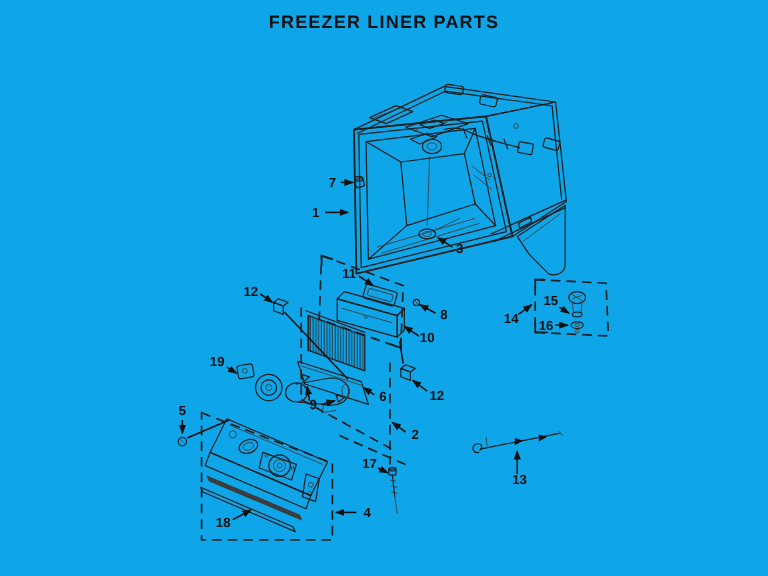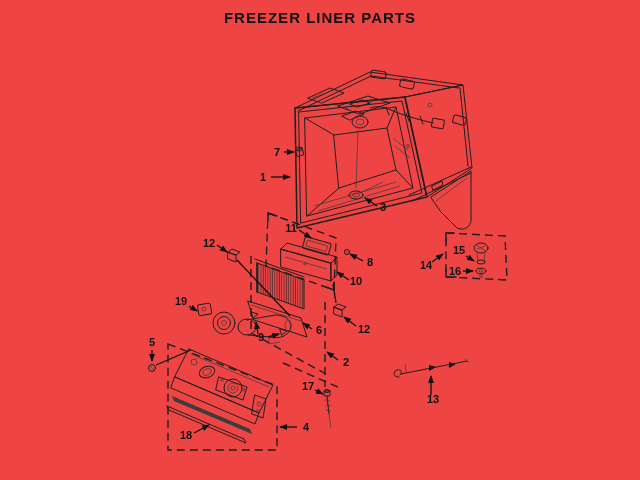--- a/index.html
+++ b/index.html
@@ -1,16 +1,16 @@
 <!DOCTYPE html>
 <html><head>
 <meta charset="utf-8">
 <style>
   html,body{margin:0;padding:0;background:#ffffff;}
-  .stage{position:relative;width:640px;height:480px;background:#ef4444;overflow:hidden;
+  .stage{position:relative;width:640px;height:480px;background:#0ea5e9;overflow:hidden;
          font-family:"Liberation Sans", sans-serif;}
   svg{position:absolute;inset:0;}
   .ln{stroke:#1f1f1f;stroke-width:1;fill:none;stroke-linecap:round;stroke-linejoin:round;}
   .ln2{stroke:#1f1f1f;stroke-width:1.5;fill:none;stroke-linecap:round;stroke-linejoin:round;}
   .thin{stroke:#3a3a3a;stroke-width:0.7;fill:none;}
   .dash{stroke:#1f1f1f;stroke-width:1.4;fill:none;stroke-dasharray:8 5;stroke-linecap:butt;}
   .lead{stroke:#111;stroke-width:1.3;fill:none;}
   .callout{font:bold 11px "Liberation Sans", sans-serif;fill:#111;text-anchor:middle;}
   .title{font:bold 15px "Liberation Sans", sans-serif;fill:#111;text-anchor:middle;letter-spacing:1px;}
   .fillDark{fill:#3c3c3c;stroke:none;}

